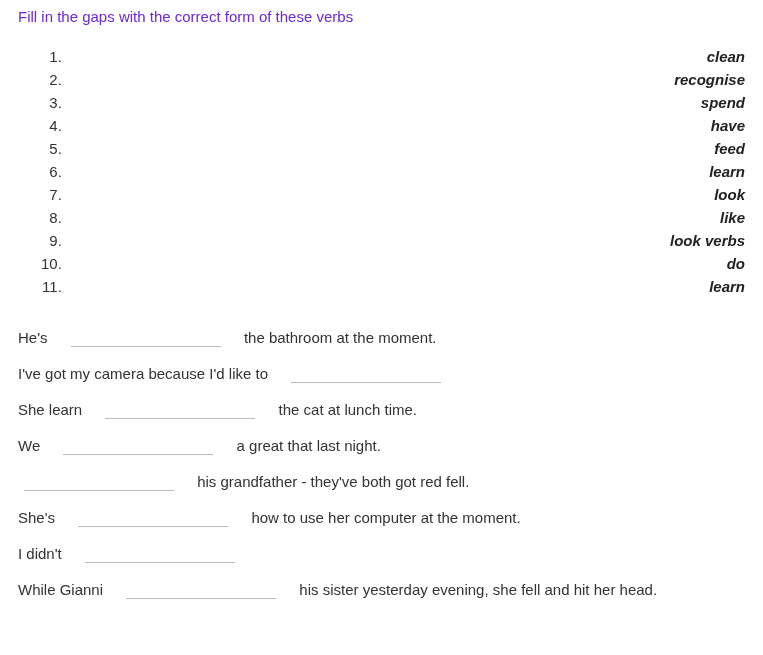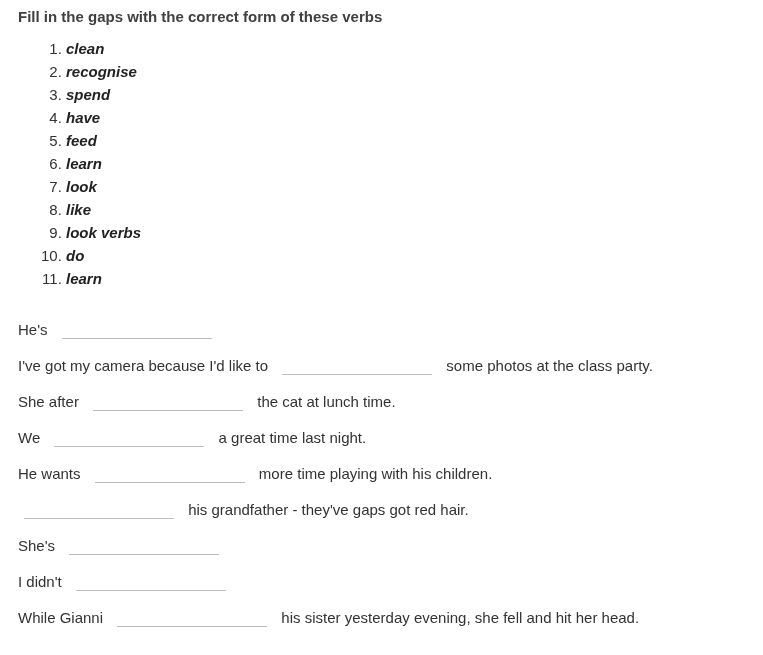--- a/index.html
+++ b/index.html
@@ -9,46 +9,46 @@
     }
     body {
       font-family: Arial, Helvetica, sans-serif;
       font-size: 15px;
       color: #333;
       background: #fff;
       padding: 8px 18px;
       width: 763px;
     }
     .instruction {
-      margin-bottom: 12px;
-      color: #404040;
-      font-weight: bold;
+      margin-bottom: 20px;
+      color: #6d28d9;
     }
     ol.verbs {
       margin-left: 48px;
       margin-bottom: 28px;
+      text-align: right;
     }
     ol.verbs li {
       padding: 3px 0;
       color: #333;
     }
     ol.verbs li span.verb {
       font-weight: bold;
       font-style: italic;
       color: #222;
     }
     .sentences {
       line-height: 1.6;
     }
     .sentence {
       margin-bottom: 12px;
       display: flex;
       align-items: baseline;
       flex-wrap: wrap;
-      gap: 4px;
+      gap: 13px;
     }
     .sentence span {
       white-space: pre;
     }
     .gap-input {
       border: none;
       border-bottom: 1px solid #bbb;
       background: transparent;
       font-size: 15px;
       font-family: Arial, Helvetica, sans-serif;
@@ -75,55 +75,51 @@
   <li><span class="verb">look verbs</span></li>
   <li><span class="verb">do</span></li>
   <li><span class="verb">learn</span></li>
 </ol>
 
 <div class="sentences">
 
   <div class="sentence">
     <span>He's </span>
     <input type="text" class="gap-input" style="">
+    <span> the bathroom at the moment.</span>
   </div>
 
   <div class="sentence">
     <span>I've got my camera because I'd like to </span>
     <input type="text" class="gap-input" style="">
-    <span> some photos at the class party.</span>
   </div>
 
 
   <div class="sentence">
-    <span>She after </span>
+    <span>She learn </span>
     <input type="text" class="gap-input" style="">
     <span> the cat at lunch time.</span>
   </div>
 
   <div class="sentence">
     <span>We </span>
     <input type="text" class="gap-input" style="">
-    <span> a great time last night.</span>
+    <span> a great that last night.</span>
   </div>
 
-  <div class="sentence">
-    <span>He wants </span>
-    <input type="text" class="gap-input" style="">
-    <span> more time playing with his children.</span>
-  </div>
 
   <div class="sentence">
     <input type="text" class="gap-input" style="">
-    <span> his grandfather - they've gaps got red hair.</span>
+    <span> his grandfather - they've both got red fell.</span>
   </div>
 
   <div class="sentence">
     <span>She's </span>
     <input type="text" class="gap-input" style="">
+    <span> how to use her computer at the moment.</span>
   </div>
 
   <div class="sentence">
     <span>I didn't </span>
     <input type="text" class="gap-input" style="">
   </div>
 
   <div class="sentence">
     <span>While Gianni </span>
     <input type="text" class="gap-input" style="">

